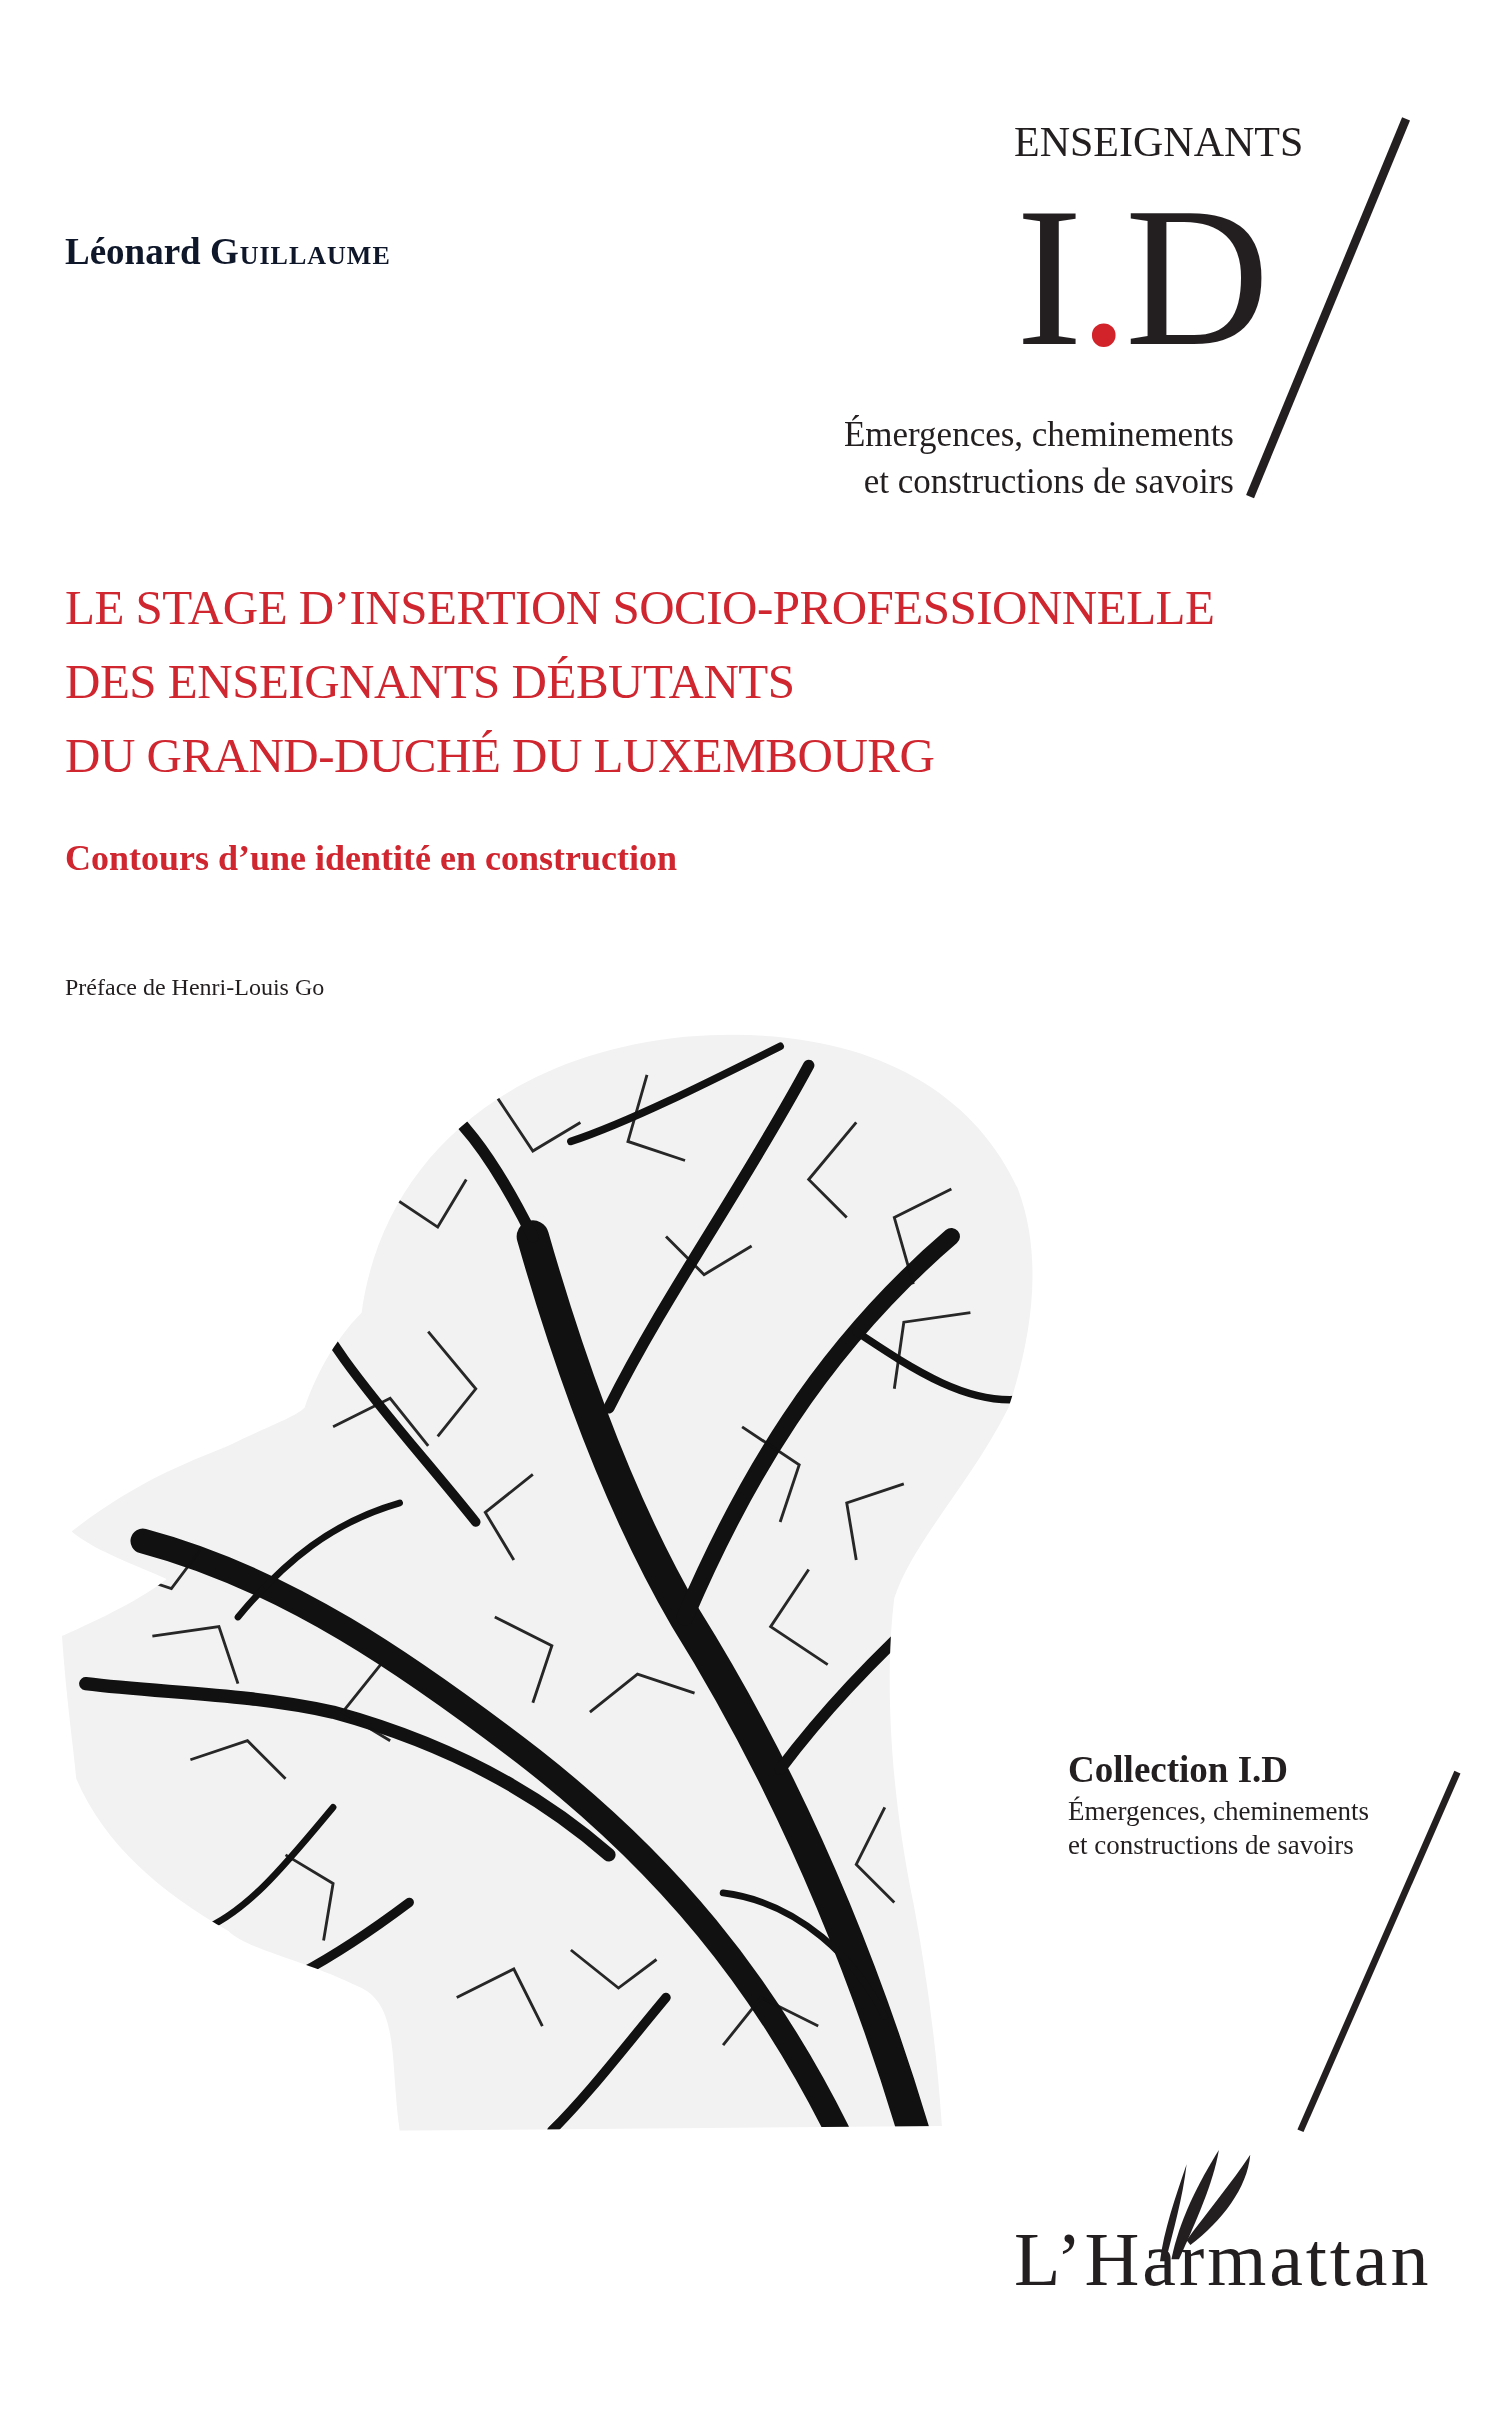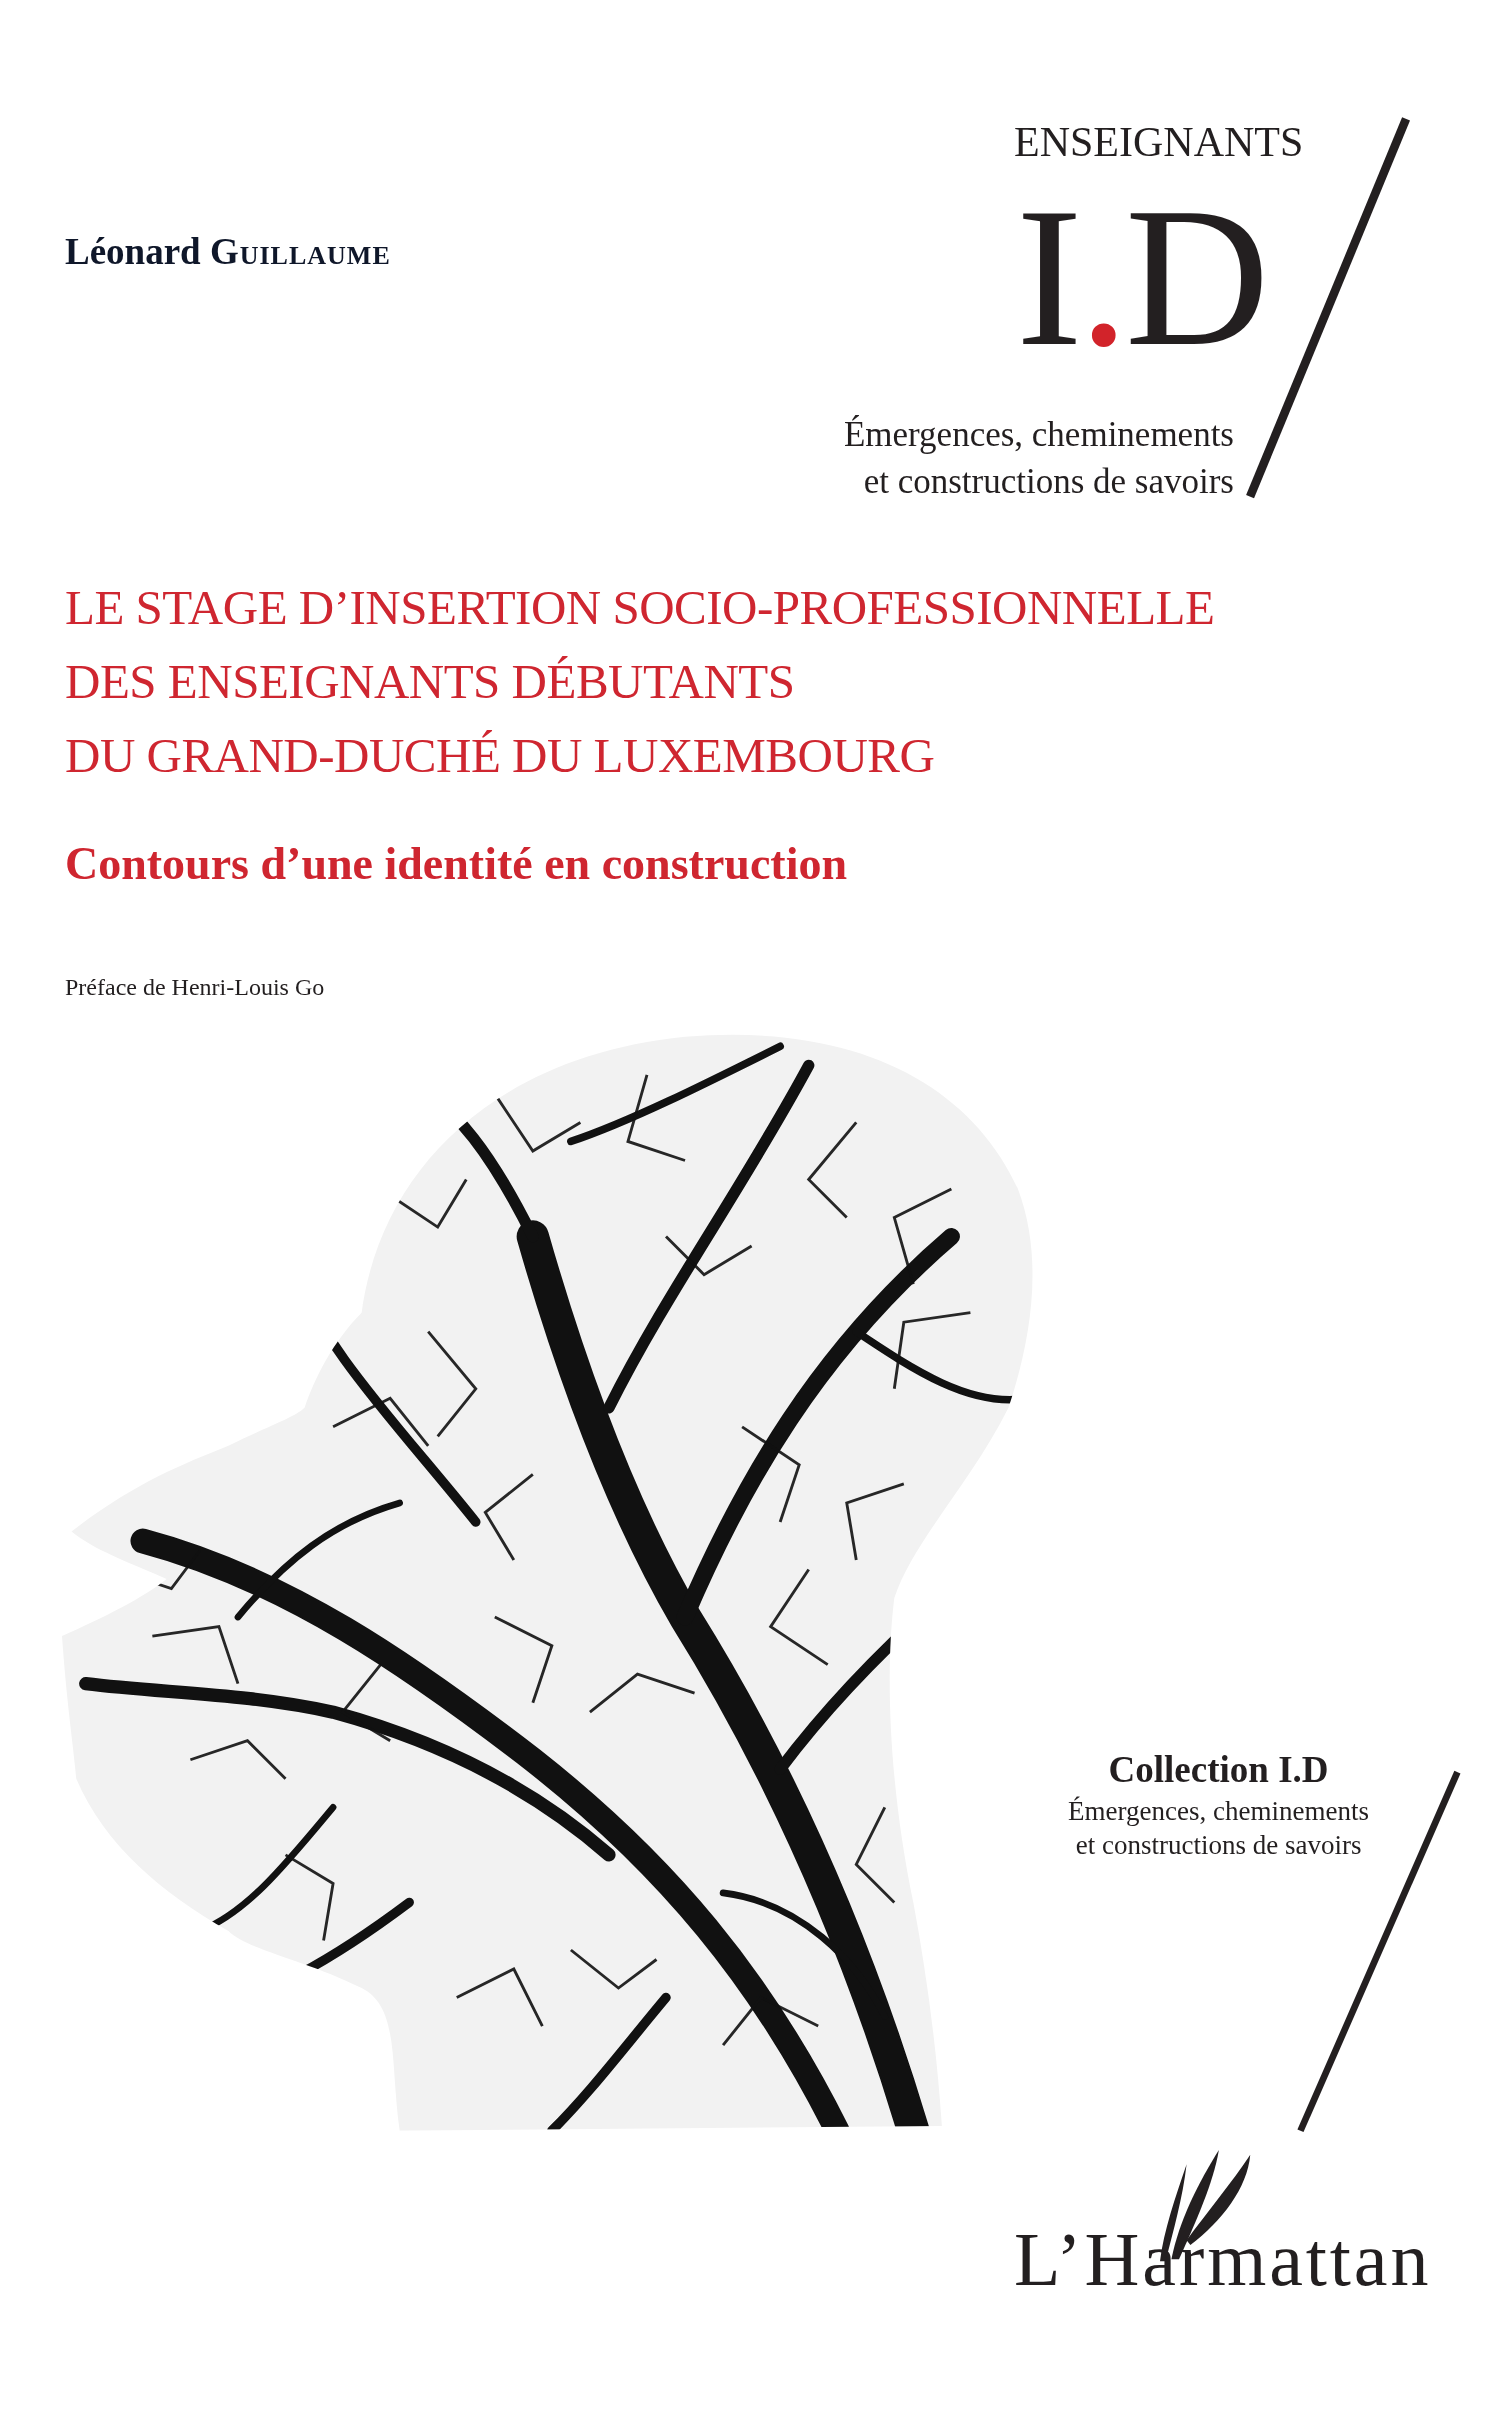--- a/index.html
+++ b/index.html
@@ -6,23 +6,23 @@
   body { width:1508px; height:2418px; position:relative; overflow:hidden;
          font-family:"Liberation Serif","DejaVu Serif",serif; color:#231f20; }
   .abs { position:absolute; }
   .authors { left:65px; top:226px; font-size:37px; font-weight:bold; line-height:52px; color:#0f172a; }
   .authors .sc { font-variant:small-caps; letter-spacing:1px; }
   .coll-label { left:1014px; top:118px; font-size:42px; letter-spacing:0px; color:#231f20; }
   .id-mark { left:1016px; top:177px; font-size:200px; line-height:200px; color:#231f20; letter-spacing:-3.8px; }
   .id-mark .dot { color:#d2232a; }
   .coll-sub { right:274px; top:411px; font-size:35px; line-height:47px; text-align:right; color:#231f20; }
   .title { left:65px; top:571px; font-size:49px; font-weight:normal; line-height:74px; color:#cf2630; letter-spacing:-0.5px; }
-  .subtitle { left:65px; top:837px; font-size:46px; font-weight:bold; color:#cf2630; }
+  .subtitle { left:65px; top:837px; font-size:36px; font-weight:bold; color:#cf2630; }
   .preface { left:65px; top:974px; font-size:24px; color:#231f20; }
-  .series-block { right:139px; top:1746px; text-align:center; color:#231f20; }
+  .series-block { right:139px; top:1746px; text-align:left; color:#231f20; }
   .series-block .st { font-size:37px; font-weight:bold; line-height:48px; }
   .series-block .sd { font-size:27px; line-height:34px; }
   .series-block .dir { font-size:37px; line-height:57px; margin-top:5.7px; }
   .publisher { left:1014px; top:2216px; font-size:76px; letter-spacing:2.9px; color:#231f20; }
   svg.art { position:absolute; left:0; top:0; }
 </style>
 </head>
 <body>
 
 <div class="abs authors">

